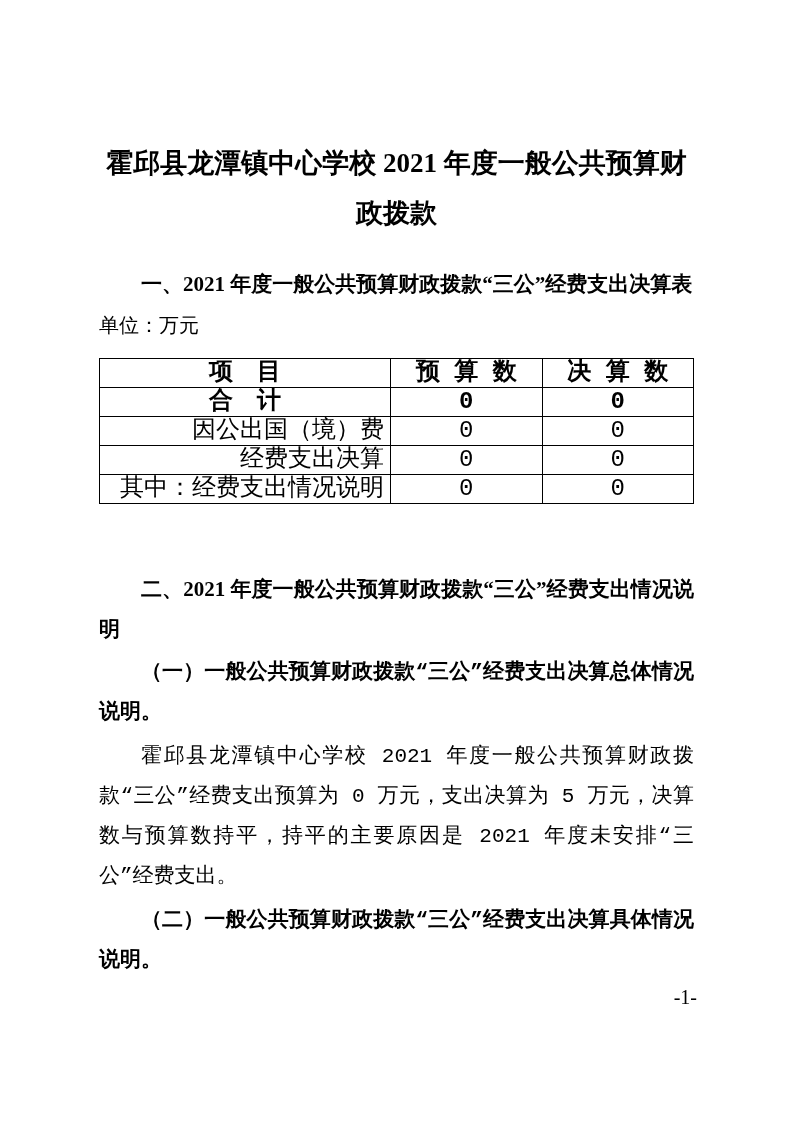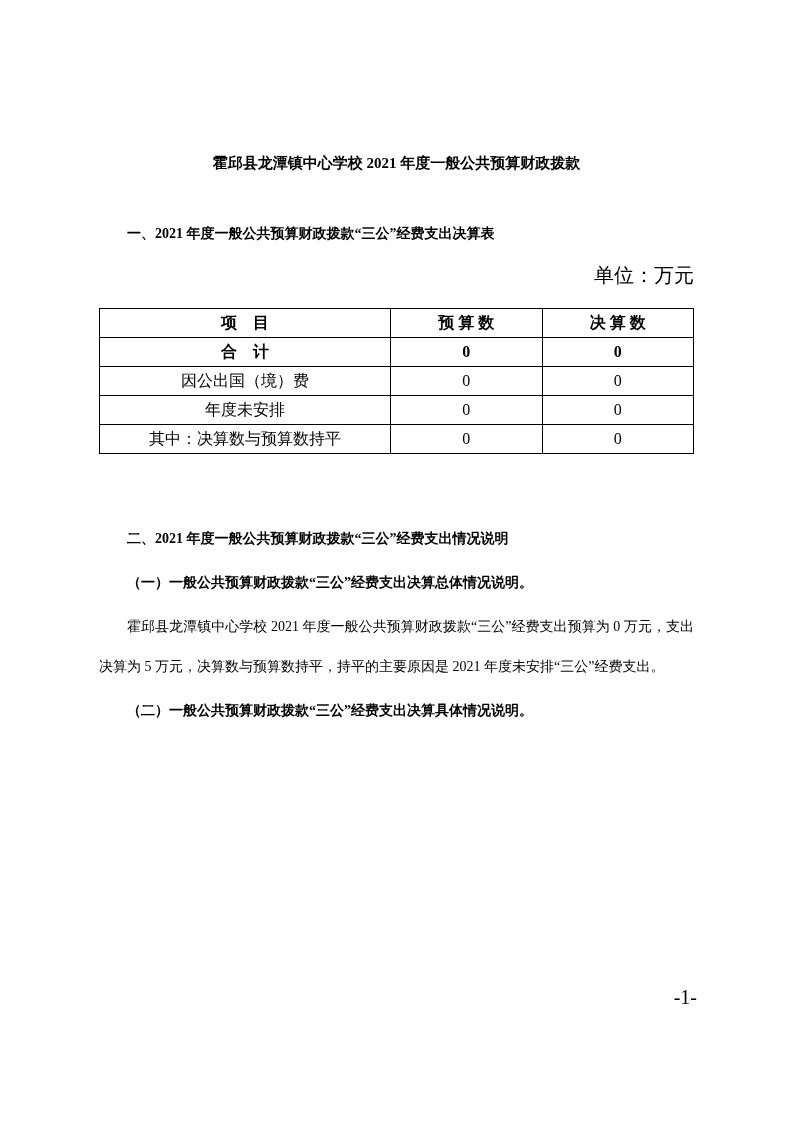--- a/index.html
+++ b/index.html
@@ -8,60 +8,60 @@
     width: 793px;
     height: 1122px;
     margin: 0 auto;
     background: #ffffff;
     color: #000000;
     font-family: "Liberation Serif", "DejaVu Serif", serif;
     position: relative;
     padding: 138px 99px 0 99px;
   }
   .title {
-    font-size: 15px;
+    font-size: 27px;
     font-weight: bold;
     text-align: center;
     line-height: 50px;
     margin-bottom: 26px;
   }
   .title .tline { display: block; }
   .para {
-    font-size: 14px;
+    font-size: 21px;
     line-height: 40px;
     text-align: justify;
   }
   .indent { text-indent: 2em; }
   .bold { font-weight: bold; }
-  .section-gap { margin-top: 4px; }
+  .section-gap { margin-top: 4px; font-family: Liberation Mono, monospace; }
   .unit {
     font-size: 20px;
-    text-align: right;
     line-height: 34px;
     margin: 4px 0 16px 0;
   }
   table.expense {
     width: 100%;
     border-collapse: collapse;
-    font-size: 16px;
+    font-size: 24px;
     table-layout: fixed;
+    font-family: Liberation Mono, monospace;
   }
   table.expense th, table.expense td {
     border: 1px solid #000;
     height: 29px;
     padding: 0 6px;
     line-height: 26px;
     overflow: hidden;
     white-space: nowrap;
   }
   table.expense th { font-weight: bold; text-align: center; }
   .col-item  { width: 49%; }
   .col-num   { width: 25.5%; }
   td.num { text-align: center; }
-  td.label { text-align: center; }
+  td.label { text-align: right; }
   td.center { text-align: center; }
   tr.total td { font-weight: bold; }
   td.ind1 { padding-left: 1.6em; }
   td.ind2 { padding-left: 5.2em; }
   .after-table { margin-top: 65px; }
   .page-number {
     position: absolute;
     top: 986px;
     right: 96px;
     font-size: 20px;
@@ -98,26 +98,26 @@
         <td class="label center">合　计</td>
         <td class="num">0</td>
         <td class="num">0</td>
       </tr>
       <tr>
         <td class="label">因公出国（境）费</td>
         <td class="num">0</td>
         <td class="num">0</td>
       </tr>
       <tr>
-        <td class="label">年度未安排</td>
+        <td class="label">经费支出决算</td>
         <td class="num">0</td>
         <td class="num">0</td>
       </tr>
       <tr>
-        <td class="label ind1">其中：决算数与预算数持平</td>
+        <td class="label ind1">其中：经费支出情况说明</td>
         <td class="num">0</td>
         <td class="num">0</td>
       </tr>
     </tbody>
   </table>
 
   <p class="para indent bold after-table">二、2021 年度一般公共预算财政拨款“三公”经费支出情况说明</p>
 
   <p class="para indent bold section-gap">（一）一般公共预算财政拨款“三公”经费支出决算总体情况说明。</p>
 

